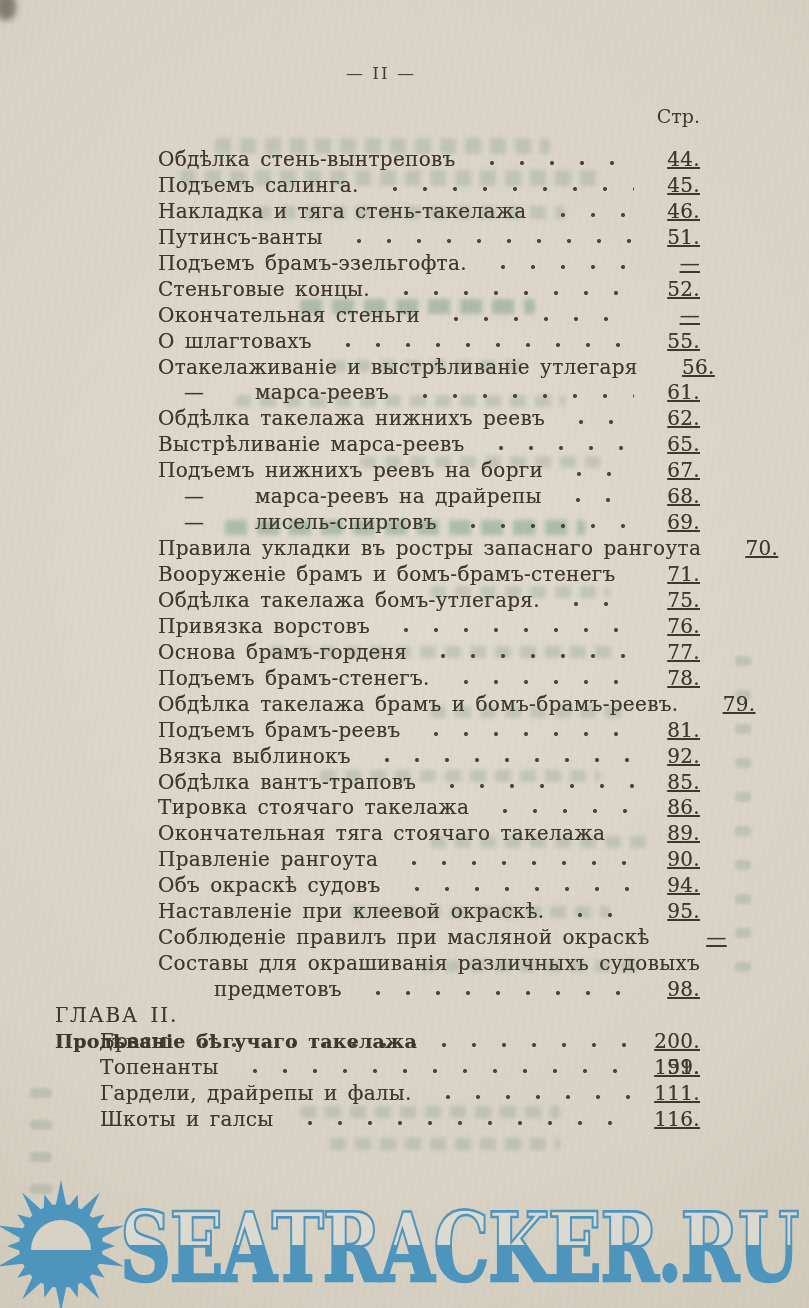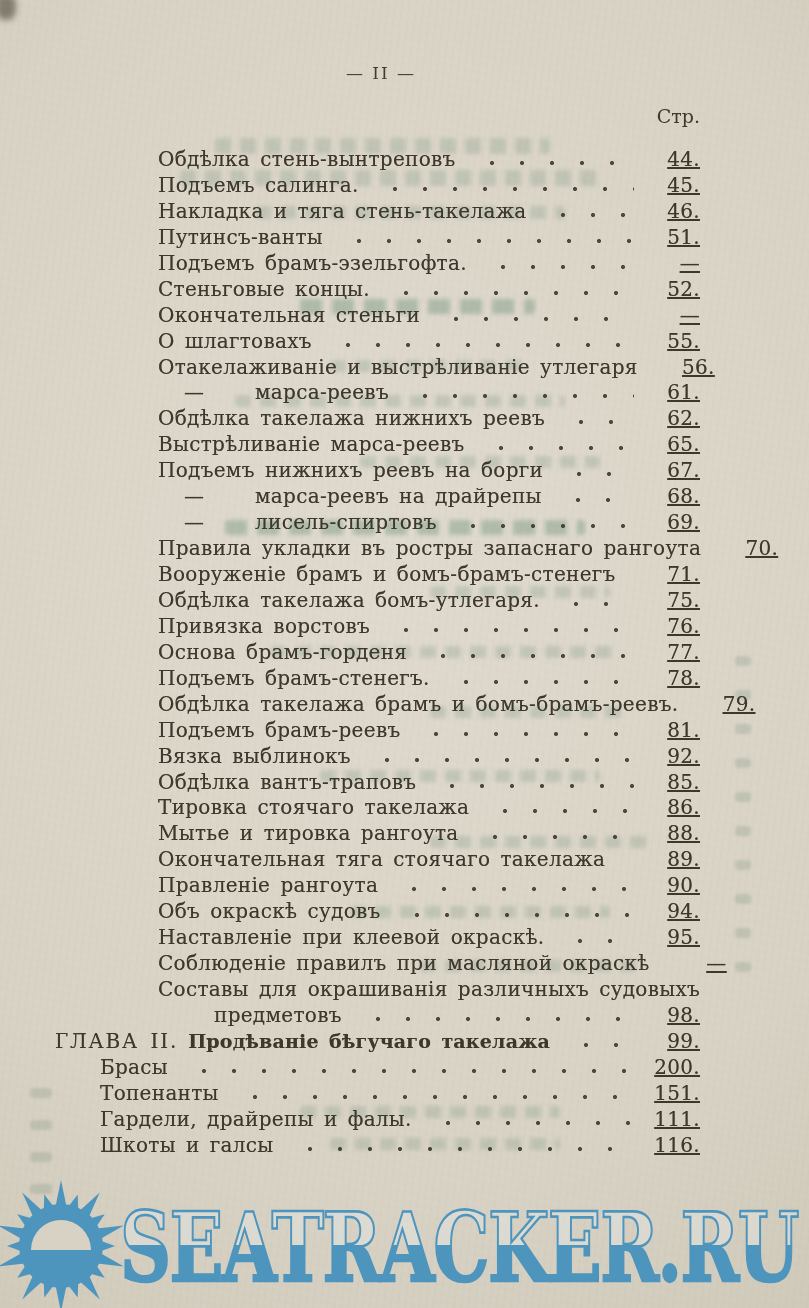--- a/index.html
+++ b/index.html
@@ -44,21 +44,21 @@
   
   .toc{position:absolute;top:146px;left:0;width:700px;}
   .row{
     display:flex;height:25.95px;line-height:26px;font-size:20px;
     letter-spacing:.3px;word-spacing:3.5px;color:#3e372c;
     text-shadow:0 0 .5px rgba(62,55,44,.55);
   }
   .i-main,.i-dash{margin-left:158px;}
   .i-sub{margin-left:100px;}
   .i-wrap{margin-left:214px;}
-  .i-chapter{margin-left:55px;}
+  .i-chapter{margin-left:55px;flex-direction:column;}
   .prefix{flex:0 0 auto;}
   .i-dash .prefix{width:97px;padding-left:26px;box-sizing:border-box;}
   .i-chapter .prefix{letter-spacing:1.8px;margin-right:10px;}
   .title{flex:0 0 auto;white-space:nowrap;}
   .title.bold{font-weight:bold;font-size:19px;letter-spacing:.2px;}
   .leader{
     flex:1 1 auto;margin-left:11px;margin-right:6px;
     background-image:radial-gradient(circle, rgba(59,52,42,.88) 1.8px, rgba(59,52,42,0) 2.3px);
     background-size:30px 30px;background-repeat:repeat-x;background-position:10px 2px;
   }
@@ -240,25 +240,20 @@
         <span class="title">Обдѣлка вантъ-траповъ</span>
         <span class="leader"></span>
         <span class="pg">85.</span>
       </div>
       <div class="row i-main">
         <span class="title">Тировка стоячаго такелажа</span>
         <span class="leader"></span>
         <span class="pg">86.</span>
       </div>
       <div class="row i-main">
-        <span class="title">Мытье и тировка рангоута</span>
-        <span class="leader"></span>
-        <span class="pg">88.</span>
-      </div>
-      <div class="row i-main">
         <span class="title">Окончательная тяга стоячаго такелажа</span>
         <span class="leader"></span>
         <span class="pg">89.</span>
       </div>
       <div class="row i-main">
         <span class="title">Правленіе рангоута</span>
         <span class="leader"></span>
         <span class="pg">90.</span>
       </div>
       <div class="row i-main">

